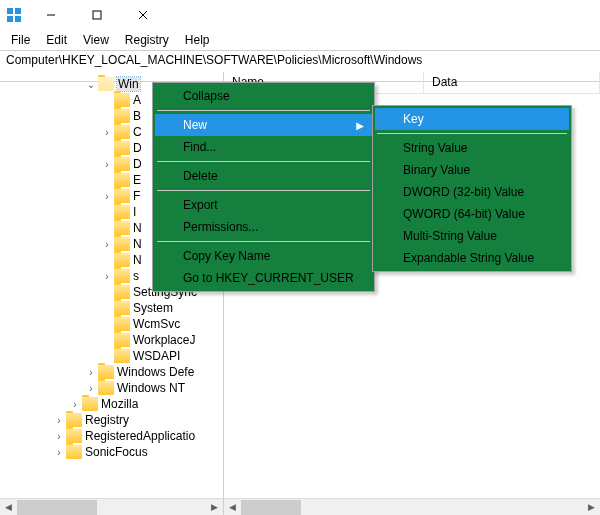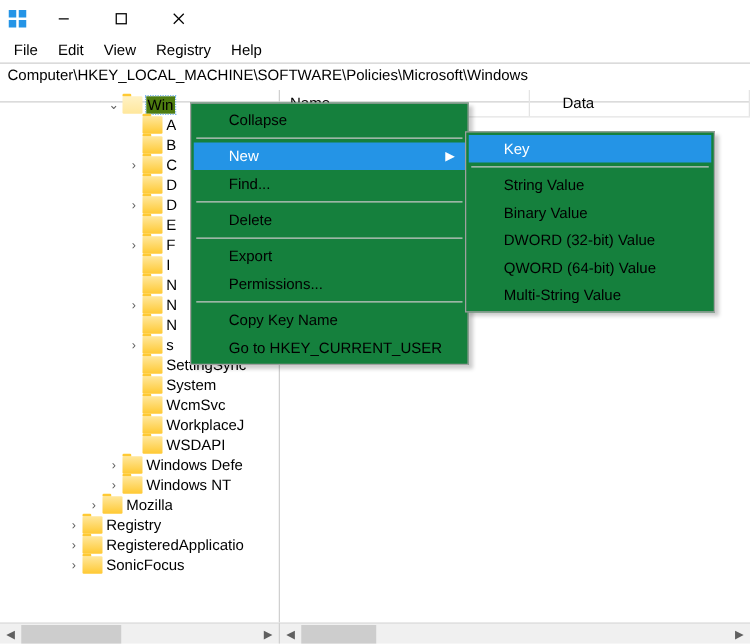--- a/index.html
+++ b/index.html
@@ -63,21 +63,20 @@
   }
   .list-pane {
     flex: 1;
     position: relative;
   }
   .col-header {
     height: 22px;
     border-bottom: 1px solid #e4e4e4;
     display: flex;
     font-size: 12px;
-    gap: 18px;
   }
   .col {
     border-right: 1px solid #e4e4e4;
     padding: 3px 8px;
   }
   .col.name { width: 200px; }
   .col.data { flex: 1; }
   .tree-row {
     display: flex;
     align-items: center;
@@ -108,21 +107,21 @@
     border-radius: 1px 1px 0 0;
   }
   .folder.open {
     background: linear-gradient(#fff2c5, #ffe79c);
   }
   .tree-label {
     overflow: hidden;
     text-overflow: clip;
   }
   .tree-label.selected {
-    background: #4d7c0f;
+    background: #e5e5e5;
     outline: 1px dotted #7cb7e8;
     padding: 0 1px;
   }
   
   .ctx-menu {
     position: absolute;
     background: #15803d;
     border: 1px solid #a0a0a0;
     box-shadow: 3px 3px 3px rgba(0,0,0,0.2);
     padding: 2px;
@@ -402,14 +401,15 @@
   <div class="ctx-item">Go to HKEY_CURRENT_USER</div>
 
   <div class="ctx-menu sub-menu" style="width:200px;">
     <div class="ctx-item highlight">Key</div>
     <div class="ctx-sep"></div>
     <div class="ctx-item">String Value</div>
     <div class="ctx-item">Binary Value</div>
     <div class="ctx-item">DWORD (32-bit) Value</div>
     <div class="ctx-item">QWORD (64-bit) Value</div>
     <div class="ctx-item">Multi-String Value</div>
+    <div class="ctx-item">Expandable String Value</div>
   </div>
 </div>
 
 </body></html>

